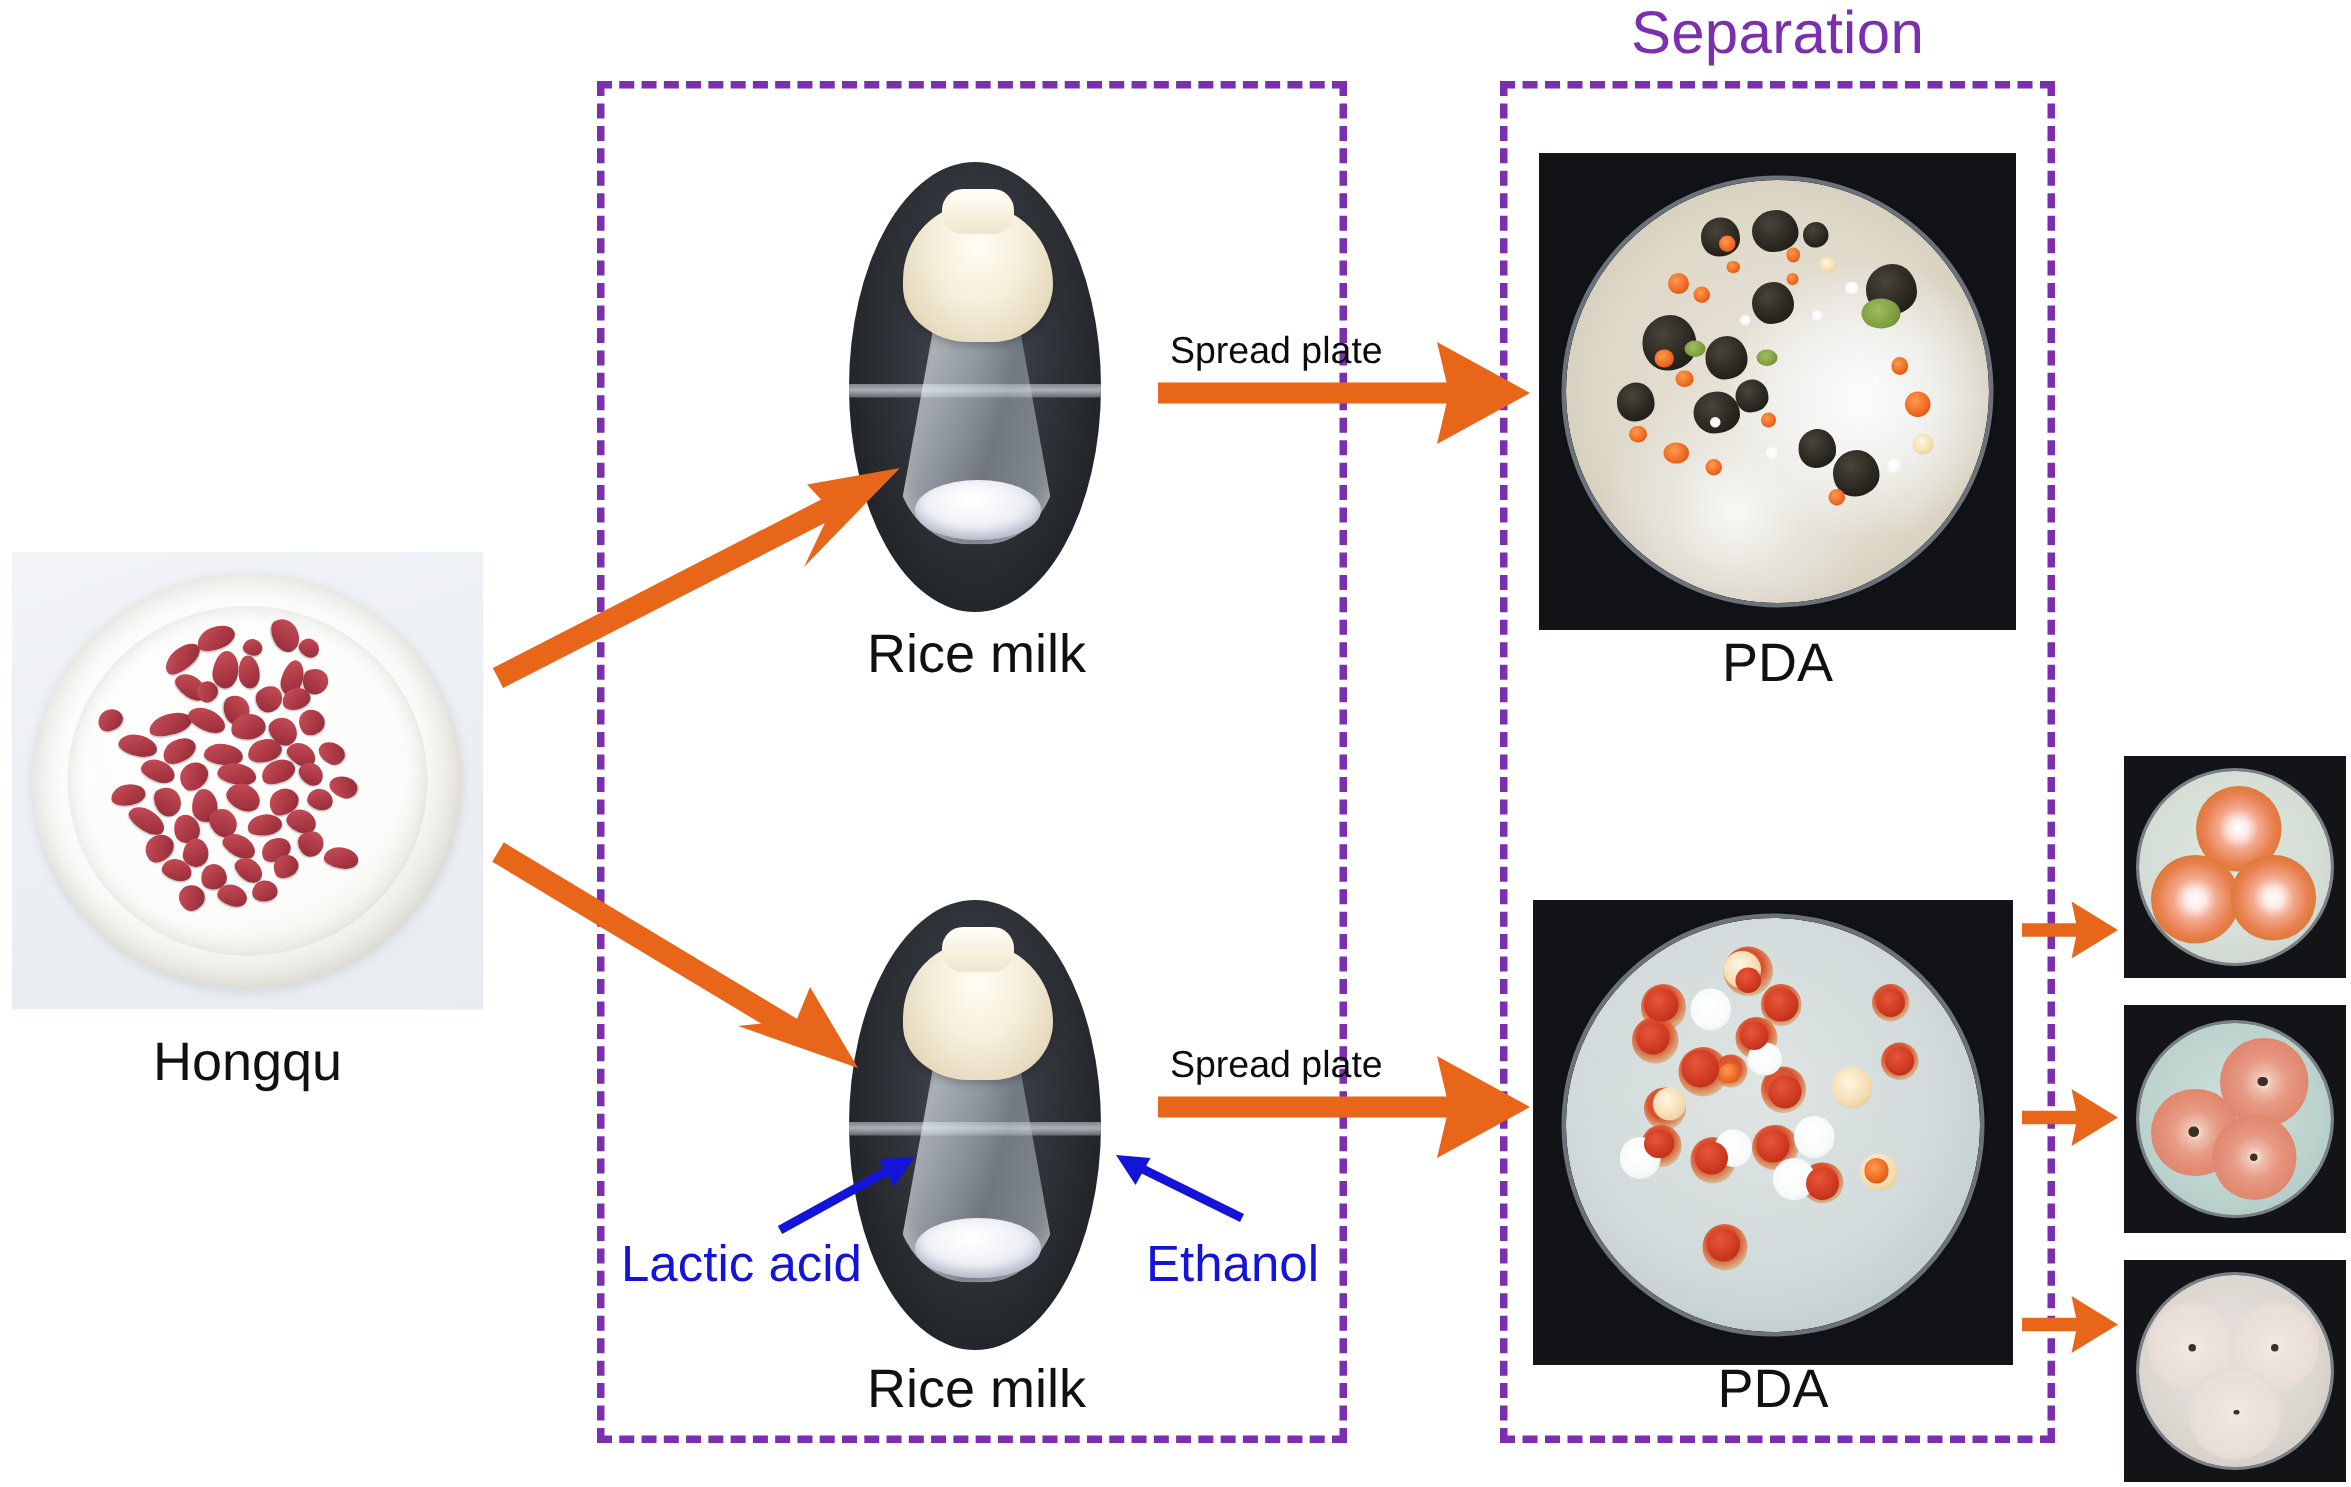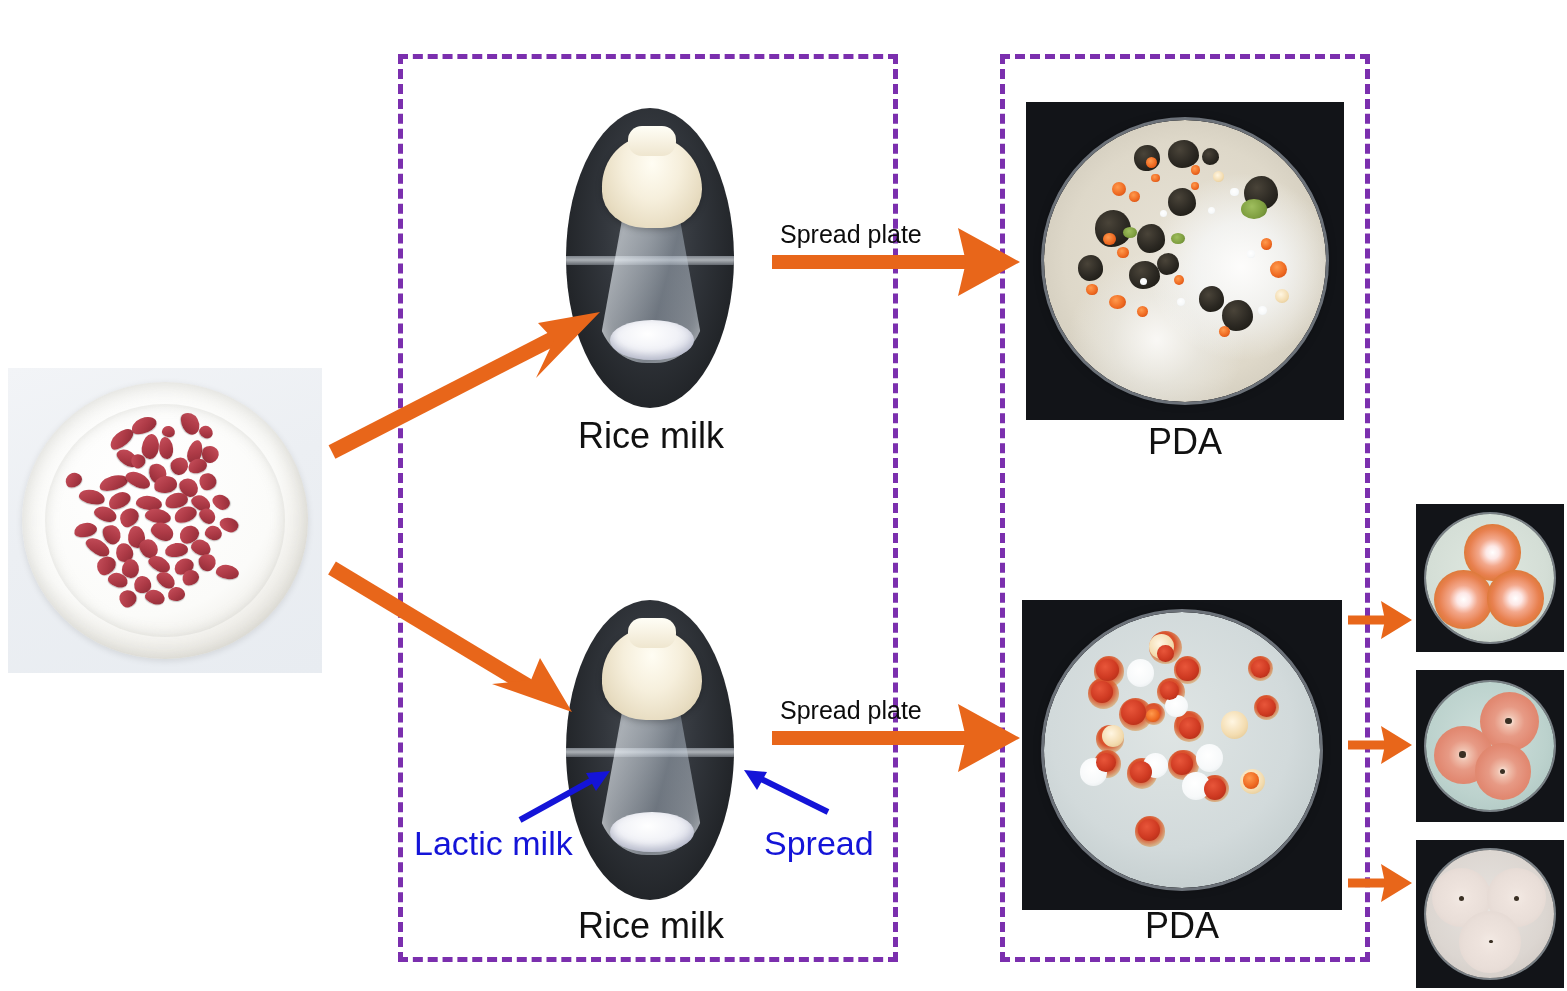--- a/index.html
+++ b/index.html
@@ -219,20 +219,21 @@
   .arrow-svg { position: absolute; overflow: visible; }
 
   .label-white-bg { background: transparent; }
 </style>
 </head>
 <body>
 
 <div id="stage">
 
 
+  <div class="abs stage-title" style="left:1000px; top:2px; width:370px;">Separation</div>
 
   <div class="abs dash-box" style="left:398px; top:54px; width:500px; height:908px;"></div>
 
   <div class="abs dash-box" style="left:1000px; top:54px; width:370px; height:908px;"></div>
 
   <div class="photo hongqu-frame" style="left:8px; top:368px; width:314px; height:305px;">
     <div class="hongqu-dish">
       <div class="grain" style="left:38%; top:13%; width:9%;  height:5.5%; transform:rotate(-22deg);"></div>
       <div class="grain" style="left:49%; top:16%; width:4.5%;height:4%;  transform:rotate(12deg);"></div>
       <div class="grain" style="left:55%; top:12%; width:8%;  height:6%;  transform:rotate(62deg);"></div>
@@ -284,20 +285,21 @@
       <div class="grain" style="left:39%; top:70%; width:6%;  height:6%;  transform:rotate(-12deg);"></div>
       <div class="grain" style="left:47%; top:69%; width:7%;  height:5%;  transform:rotate(38deg);"></div>
       <div class="grain" style="left:56%; top:68%; width:6%;  height:5.5%;transform:rotate(-30deg);"></div>
       <div class="grain" style="left:68%; top:66%; width:8%;  height:5%;  transform:rotate(8deg);"></div>
       <div class="grain" style="left:34%; top:75%; width:6%;  height:6%;  transform:rotate(-50deg);"></div>
       <div class="grain" style="left:43%; top:75%; width:7%;  height:5%;  transform:rotate(18deg);"></div>
       <div class="grain" style="left:51%; top:74%; width:6%;  height:5%;  transform:rotate(-6deg);"></div>
       <div class="grain" style="left:70%; top:48%; width:5%;  height:7%;  transform:rotate(-72deg);"></div>
     </div>
   </div>
+  <div class="abs caption" style="left:8px; top:690px; width:314px;">Hongqu</div>
 
   <div class="photo flask-frame" style="left:566px; top:108px; width:168px; height:300px;">
     <div class="flask-oval">
       <div class="flask-shelf" style="top:148px;"></div>
       <div class="flask-body" style="left:30px; top:55px; width:110px; height:200px;"></div>
       <div class="flask-liquid" style="left:44px; top:212px; width:84px; height:40px;"></div>
       <div class="flask-cloth" style="left:36px; top:28px; width:100px; height:92px;"></div>
       <div class="flask-cloth-top" style="left:62px; top:18px; width:48px; height:30px;"></div>
     </div>
   </div>
@@ -487,17 +489,17 @@
     <g>
       <path d="M 828,812 L 757,777" stroke="#1414d8" stroke-width="6" fill="none"></path>
       <path d="M 744,770 L 767,772 L 757,790 Z" fill="#1414d8"></path>
     </g>
   </svg>
 
   <div class="abs caption-small label-white-bg" style="left:780px; top:222px; width:180px; text-align:left;">Spread plate</div>
 
   <div class="abs caption-small label-white-bg" style="left:780px; top:698px; width:180px; text-align:left;">Spread plate</div>
 
-  <div class="abs blue-label" style="left:414px; top:826px;">Lactic milk</div>
-
-  <div class="abs blue-label" style="left:764px; top:826px;">Spread</div>
+  <div class="abs blue-label" style="left:414px; top:826px;">Lactic acid</div>
+
+  <div class="abs blue-label" style="left:764px; top:826px;">Ethanol</div>
 
 </div>
 
 </body></html>

